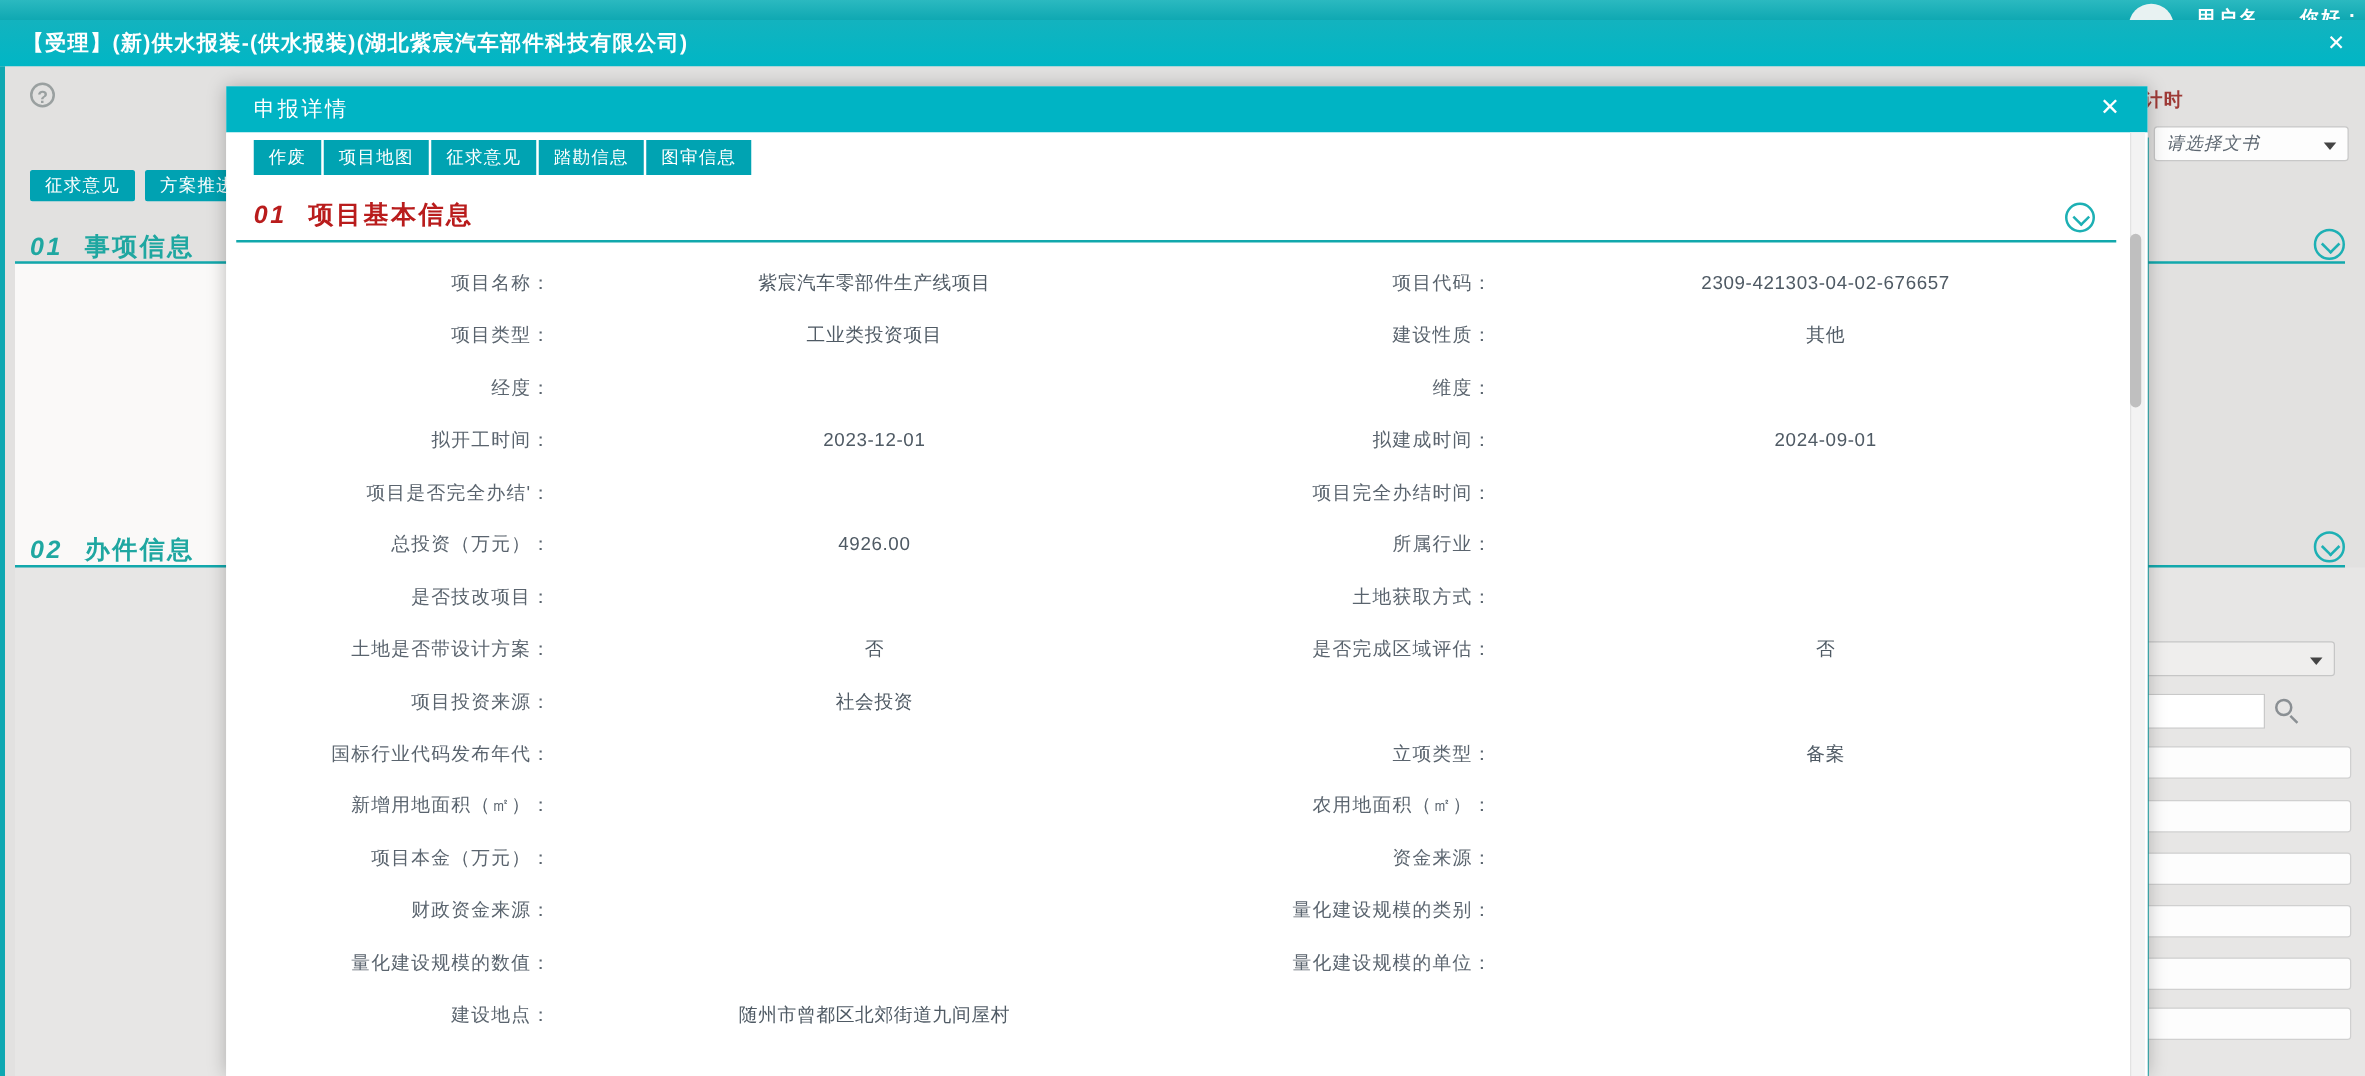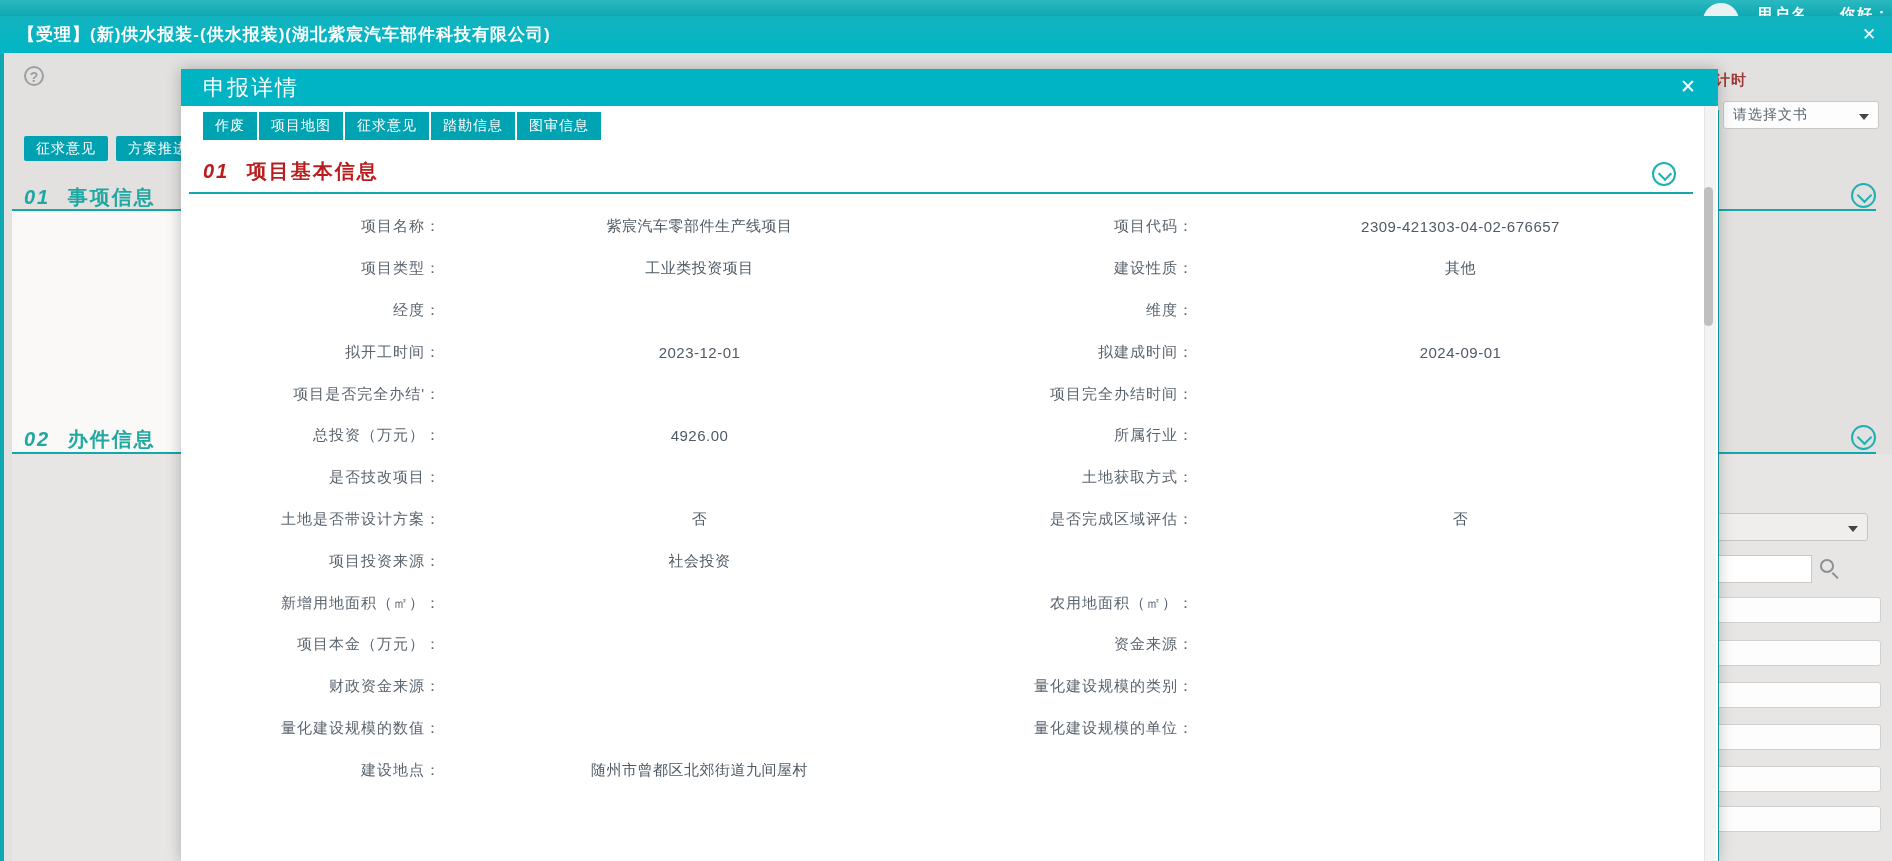--- a/index.html
+++ b/index.html
@@ -44,39 +44,39 @@
     border-right:2px solid #1db0b4; border-bottom:2px solid #1db0b4; transform:rotate(45deg); }
   .chev1 { top:183px; } .chev2 { top:425px; }
 
   .v-divider { position:absolute; left:1717px; top:110px; width:2px; height:751px; background:#12a8ac; z-index:2; }
 
   
   .timer { position:absolute; left:1699px; top:71px; color:#9e3a36; font-size:15px; font-weight:bold;
     letter-spacing:1px; z-index:3; }
   .doc-select { position:absolute; left:1723px; top:101px; width:156px; height:28px; background:#fdfdfd;
     border:1px solid #c8c8c8; border-radius:3px; z-index:3; display:flex; align-items:center; }
-  .doc-select .val { color:#5c6670; font-size:14px; margin-left:9px; letter-spacing:1px; }
+  .doc-select .val { color:#5c6670; font-size:14px; margin-left:9px; letter-spacing:1px;font-style:italic; }
   .caret { position:absolute; right:9px; top:12px; width:0; height:0;
     border-left:5px solid transparent; border-right:5px solid transparent; border-top:6px solid #444; }
   .side-select { position:absolute; left:1640px; top:513px; width:228px; height:28px; background:#efeeed;
     border:1px solid #c6c6c6; border-radius:3px; z-index:1; }
   .side-search { position:absolute; left:1640px; top:555px; width:172px; height:28px; background:#fff;
     border:1px solid #c9c9c9; z-index:1; }
   .mag { position:absolute; left:1820px; top:559px; width:14px; height:14px; border:2px solid #8a8f93;
     border-radius:50%; z-index:1; }
   .mag:after { content:""; position:absolute; left:11px; top:11px; width:8px; height:2px;
     background:#8a8f93; transform:rotate(45deg); transform-origin:0 0; }
   .side-input { position:absolute; left:1710px; width:171px; height:26px; background:#fdfdfd;
     border:1px solid #d0d0d0; border-radius:3px; z-index:1; }
 
   
   .modal { position:absolute; left:181px; top:69px; width:1537px; height:792px; z-index:10;
     box-shadow:0 0 14px rgba(0,0,0,.25); background:#fff; }
   .modal-head { height:37px; background:#00b4c4; display:flex; align-items:center; position:relative; }
-  .modal-head .mt { color:#fff; font-size:22px; margin-left:22px; letter-spacing:2px; }
+  .modal-head .mt { color:#fff; font-size:17px; margin-left:22px; letter-spacing:2px; }
   .modal-close { position:absolute; right:22px; top:8px; color:#fff; font-size:19px; cursor:pointer; line-height:20px; }
   .modal-body { position:relative; height:755px; background:#fff; }
 
   .tab-row { position:absolute; left:22px; top:6px; display:flex; gap:2px; }
   .tab-btn { background:#00a3b2; color:#fff; font-size:14px; border:none; height:28px;
     padding:0 12px; letter-spacing:1px; cursor:pointer; white-space:nowrap; }
 
   .msec-head { position:absolute; left:22px; top:52px; color:#b91c1c; font-size:20px;
     font-style:italic; font-weight:bold; letter-spacing:2px; }
   .msec-chev { position:absolute; right:42px; top:56px; width:24px; height:24px; border-radius:50%;
@@ -221,20 +221,26 @@
             <div class="flabel">是否完成区域评估：</div>
             <div class="fvalue">否</div>
           </div>
           <div class="frow">
             <div class="flabel">项目投资来源：</div>
             <div class="fvalue">社会投资</div>
             <div class="flabel"></div>
             <div class="fvalue"></div>
           </div>
           <div class="frow">
+            <div class="flabel">国标行业代码发布年代：</div>
+            <div class="fvalue"></div>
+            <div class="flabel">立项类型：</div>
+            <div class="fvalue">备案</div>
+          </div>
+          <div class="frow">
             <div class="flabel">新增用地面积（㎡）：</div>
             <div class="fvalue"></div>
             <div class="flabel">农用地面积（㎡）：</div>
             <div class="fvalue"></div>
           </div>
           <div class="frow">
             <div class="flabel">项目本金（万元）：</div>
             <div class="fvalue"></div>
             <div class="flabel">资金来源：</div>
             <div class="fvalue"></div>

